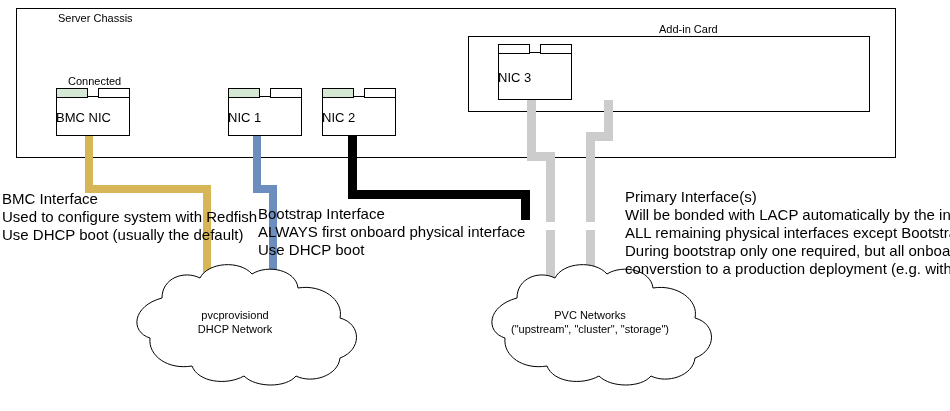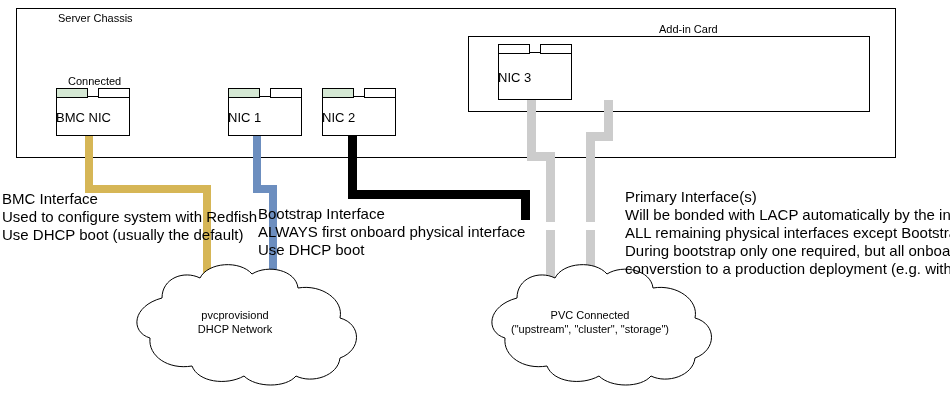--- a/index.html
+++ b/index.html
@@ -179,21 +179,21 @@
                C108,4 140,2 152,16
                C168,6 196,12 198,30
                C222,26 244,42 240,60
                C262,66 262,92 240,100
                C238,118 212,126 196,118
                C186,130 156,130 144,118
                C126,128 98,124 92,108
                C68,112 48,98 50,80
                C30,74 32,48 62,40 Z" fill="#ffffff" stroke="#000000" stroke-width="1"></path>
     </svg>
-    <div class="cloud-label" style="left:0; top:50px; width:270px;">PVC Connected</div>
+    <div class="cloud-label" style="left:0; top:50px; width:270px;">PVC Networks</div>
     <div class="cloud-label" style="left:0; top:64px; width:270px;">("upstream", "cluster", "storage")</div>
   </div>
 
   <div class="multiline" style="left:2px; top:190px;">BMC Interface
 Used to configure system with Redfish
 Use DHCP boot (usually the default)</div>
 
   <div class="multiline" style="left:258px; top:205px;">Bootstrap Interface
 ALWAYS first onboard physical interface
 Use DHCP boot</div>

